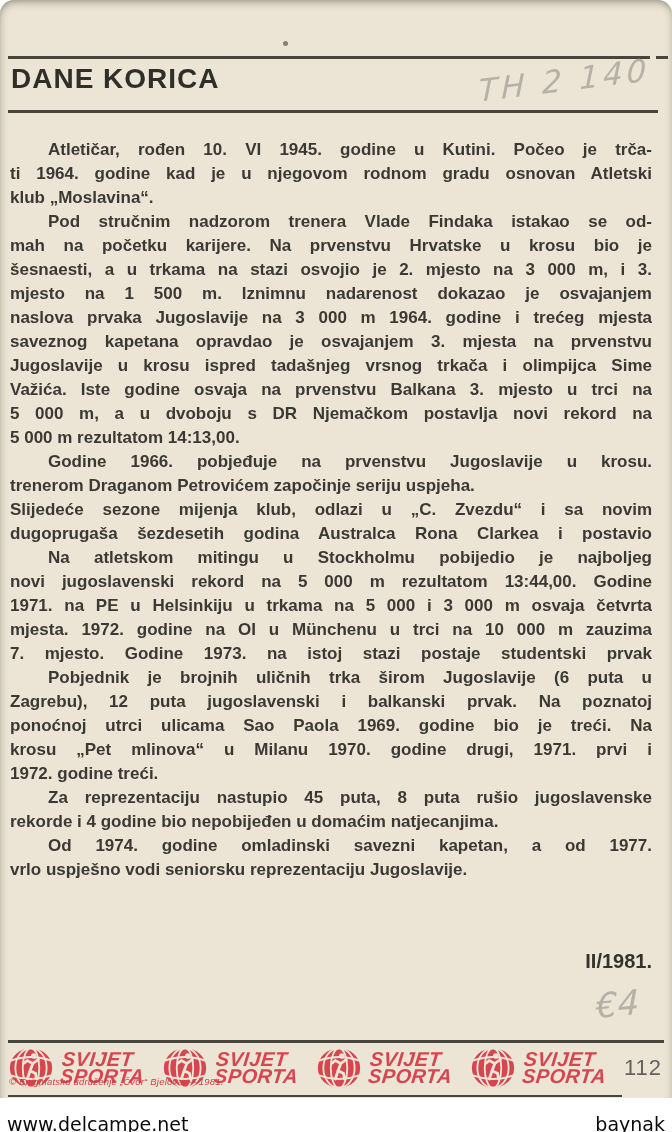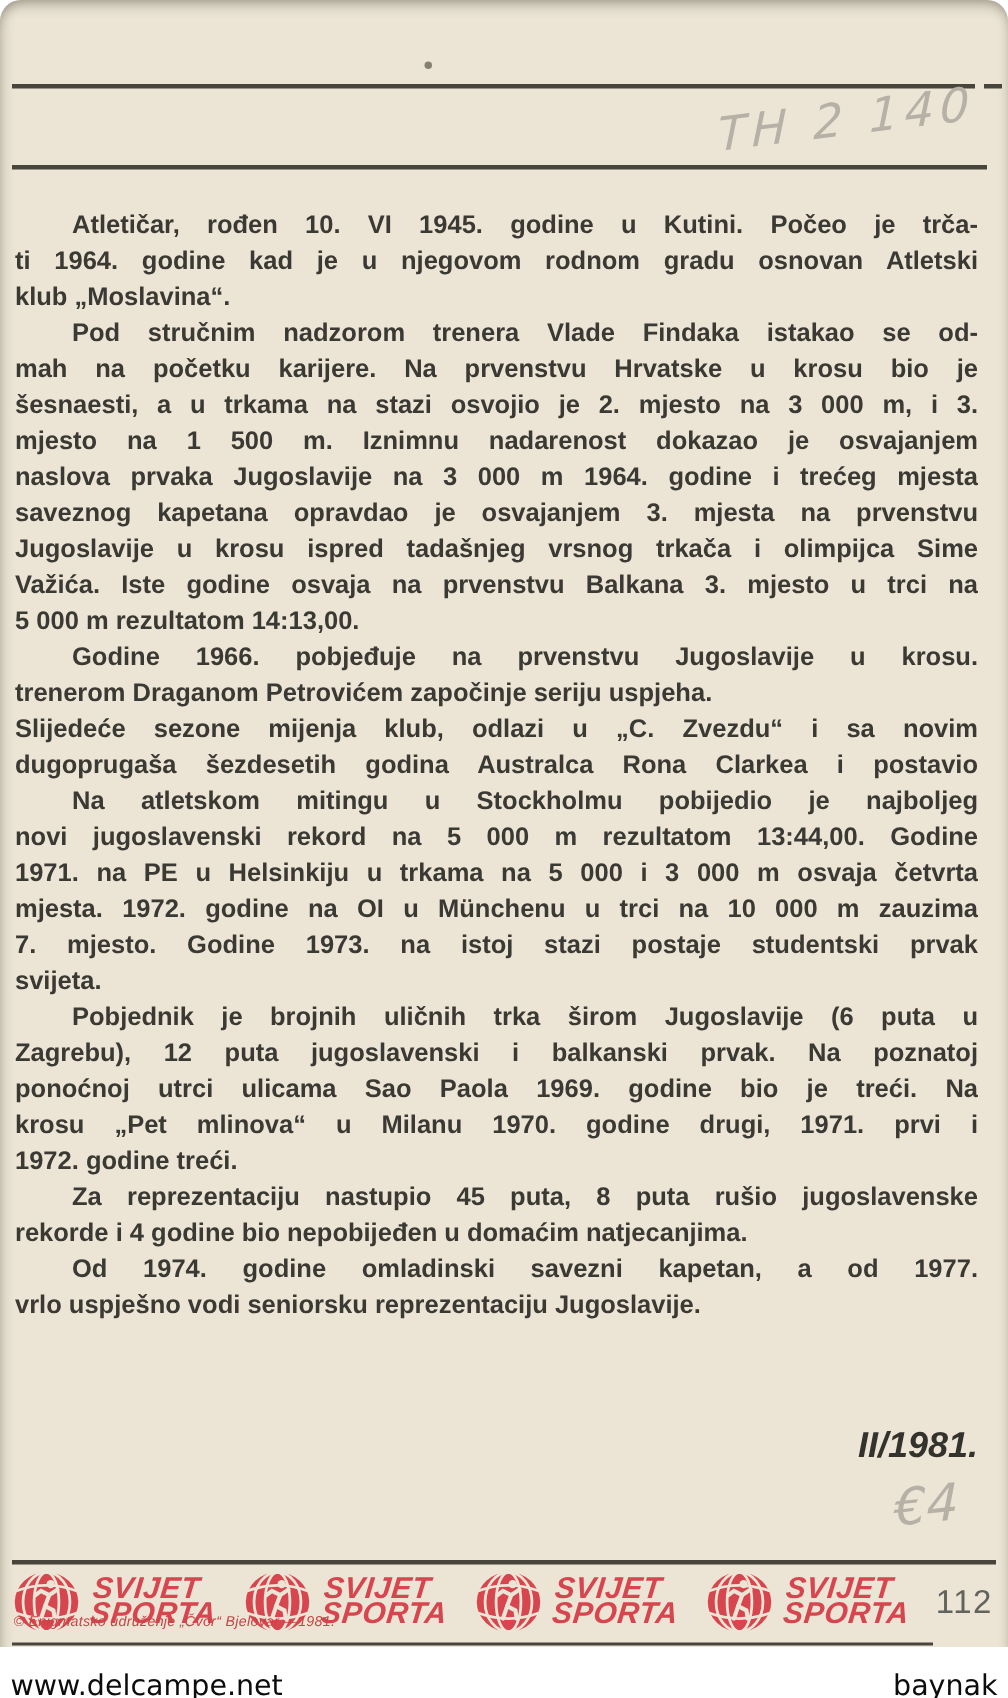--- a/index.html
+++ b/index.html
@@ -23,21 +23,21 @@
       font-style:italic;font-weight:400;}
   .hw-top{left:478px;top:62px;font-size:31px;letter-spacing:4px;
           transform:rotate(-7deg) skewX(-8deg);}
   .hw-price{left:596px;top:984px;font-size:34px;transform:rotate(-6deg) skewX(-6deg);}
   .body{position:absolute;left:10px;top:138px;width:642px;
         font-size:17px;line-height:24px;font-weight:700;color:#3a3933;}
   .bline{height:24px;overflow:hidden;text-align:justify;
          text-align-last:justify;-moz-text-align-last:justify;}
   .bline.pend{text-align-last:left;-moz-text-align-last:left;}
   .bline.indent{padding-left:38px;}
-  .edition{position:absolute;right:20px;top:950px;font-size:24px;font-weight:700;color:#33322d;font-style:italic;}
+  .edition{position:absolute;right:20px;top:950px;font-size:20px;font-weight:700;color:#33322d;}
   .band{position:absolute;left:8px;top:1044px;width:656px;height:48px;
         display:flex;align-items:center;justify-content:space-between;}
   .logo{display:flex;align-items:center;gap:7px;}
   .logo svg{width:46px;height:44px;display:block;}
   .logo-text{color:#d7464f;font-weight:700;font-style:italic;font-size:20px;
              line-height:17px;letter-spacing:.4px;transform:skewX(-6deg);white-space:nowrap;}
   .page-num{font-size:22px;color:#63635d;letter-spacing:1px;padding-right:2px;}
   .copyright{position:absolute;left:9px;top:1076px;font-size:9.5px;font-style:italic;
              color:#c94345;letter-spacing:.2px;white-space:nowrap;}
   .strip{position:absolute;left:0;bottom:0;width:672px;height:34px;background:#ffffff;
@@ -47,46 +47,47 @@
              line-height:19px;position:relative;top:2px;}
 </style>
 </head>
 <body>
 
 <div class="page">
   <div class="card">
     <div class="speck"></div>
     <div class="rule rule-a"></div>
     <div class="rule rule-a-dash"></div>
+    <div class="title">DANE KORICA</div>
     <div class="hw hw-top">TH 2 140</div>
     <div class="rule rule-b"></div>
 
     <div class="body" id="body-lines">
         <div class="bline indent">Atletičar, rođen 10. VI 1945. godine u Kutini. Počeo je trča-</div>
         <div class="bline">ti 1964. godine kad je u njegovom rodnom gradu osnovan Atletski</div>
         <div class="bline pend">klub „Moslavina“.</div>
         <div class="bline indent">Pod stručnim nadzorom trenera Vlade Findaka istakao se od-</div>
         <div class="bline">mah na početku karijere. Na prvenstvu Hrvatske u krosu bio je</div>
         <div class="bline">šesnaesti, a u trkama na stazi osvojio je 2. mjesto na 3 000 m, i 3.</div>
         <div class="bline">mjesto na 1 500 m. Iznimnu nadarenost dokazao je osvajanjem</div>
         <div class="bline">naslova prvaka Jugoslavije na 3 000 m 1964. godine i trećeg mjesta</div>
         <div class="bline">saveznog kapetana opravdao je osvajanjem 3. mjesta na prvenstvu</div>
         <div class="bline">Jugoslavije u krosu ispred tadašnjeg vrsnog trkača i olimpijca Sime</div>
         <div class="bline">Važića. Iste godine osvaja na prvenstvu Balkana 3. mjesto u trci na</div>
+        <div class="bline">5 000 m, a u dvoboju s DR Njemačkom postavlja novi rekord na</div>
         <div class="bline pend">5 000 m rezultatom 14:13,00.</div>
         <div class="bline indent">Godine 1966. pobjeđuje na prvenstvu Jugoslavije u krosu.</div>
         <div class="bline pend">trenerom Draganom Petrovićem započinje seriju uspjeha.</div>
         <div class="bline">Slijedeće sezone mijenja klub, odlazi u „C. Zvezdu“ i sa novim</div>
         <div class="bline">dugoprugaša šezdesetih godina Australca Rona Clarkea i postavio</div>
         <div class="bline indent">Na atletskom mitingu u Stockholmu pobijedio je najboljeg</div>
         <div class="bline">novi jugoslavenski rekord na 5 000 m rezultatom 13:44,00. Godine</div>
         <div class="bline">1971. na PE u Helsinkiju u trkama na 5 000 i 3 000 m osvaja četvrta</div>
         <div class="bline">mjesta. 1972. godine na OI u Münchenu u trci na 10 000 m zauzima</div>
         <div class="bline">7. mjesto. Godine 1973. na istoj stazi postaje studentski prvak</div>
-        <div class="bline pend">svijeta.</div>
         <div class="bline indent">Pobjednik je brojnih uličnih trka širom Jugoslavije (6 puta u</div>
         <div class="bline">Zagrebu), 12 puta jugoslavenski i balkanski prvak. Na poznatoj</div>
         <div class="bline">ponoćnoj utrci ulicama Sao Paola 1969. godine bio je treći. Na</div>
         <div class="bline">krosu „Pet mlinova“ u Milanu 1970. godine drugi, 1971. prvi i</div>
         <div class="bline pend">1972. godine treći.</div>
         <div class="bline indent">Za reprezentaciju nastupio 45 puta, 8 puta rušio jugoslavenske</div>
         <div class="bline pend">rekorde i 4 godine bio nepobijeđen u domaćim natjecanjima.</div>
         <div class="bline indent">Od 1974. godine omladinski savezni kapetan, a od 1977.</div>
         <div class="bline pend">vrlo uspješno vodi seniorsku reprezentaciju Jugoslavije.</div>
       </div>

